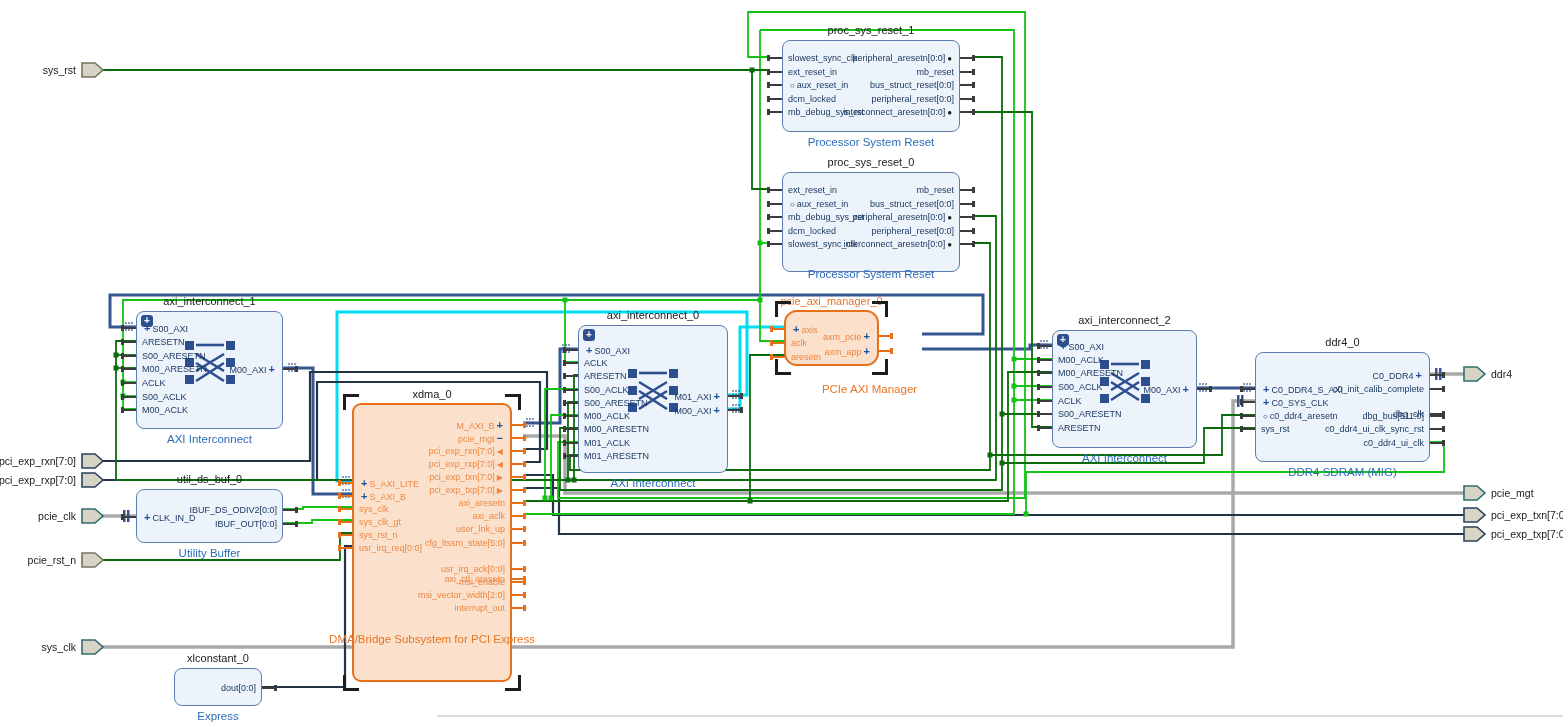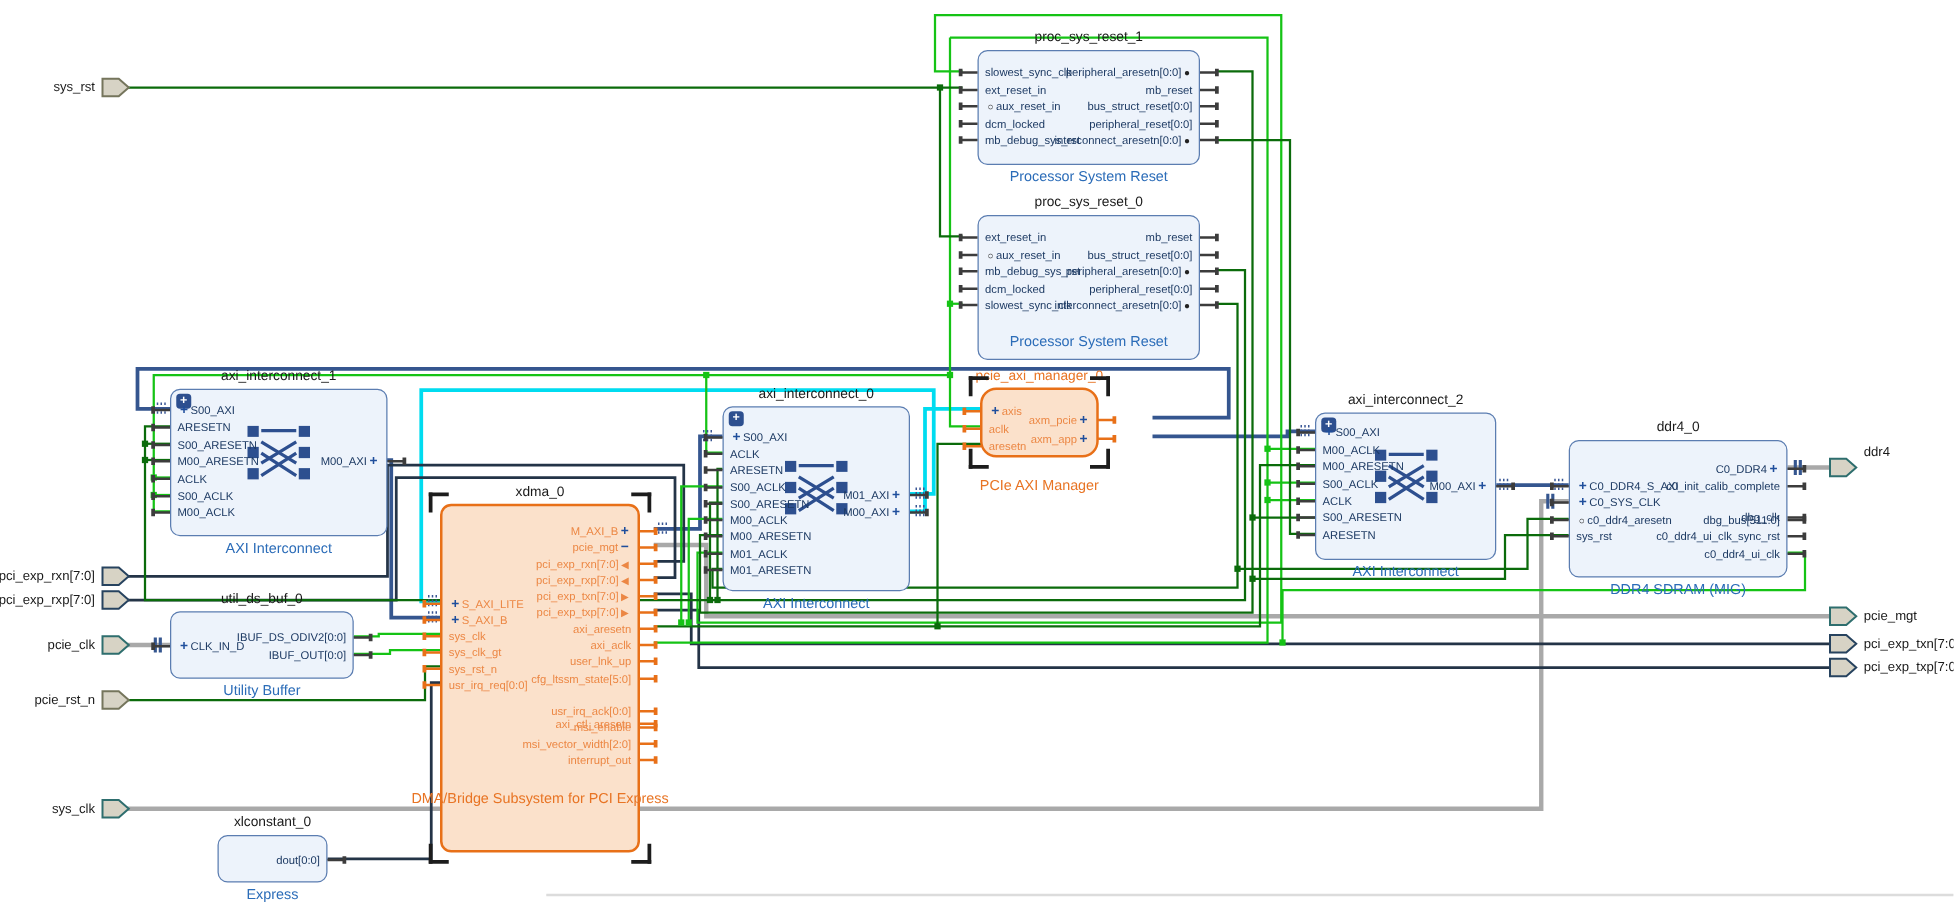--- a/index.html
+++ b/index.html
@@ -185,35 +185,35 @@
         <div class="pin l" style="top: 25px;"><span>ext_reset_in</span></div>
         <div class="pin l" style="top: 38px;"><span class="mk dark">○</span><span>aux_reset_in</span></div>
         <div class="pin l" style="top: 52px;"><span>dcm_locked</span></div>
         <div class="pin l" style="top: 65px;"><span>mb_debug_sys_rst</span></div>
         <div class="pin r" style="top: 11px;"><span>peripheral_aresetn[0:0]</span><span class="mk dark">●</span></div>
         <div class="pin r" style="top: 25px;"><span>mb_reset</span></div>
         <div class="pin r" style="top: 38px;"><span>bus_struct_reset[0:0]</span></div>
         <div class="pin r" style="top: 52px;"><span>peripheral_reset[0:0]</span></div>
         <div class="pin r" style="top: 65px;"><span>interconnect_aresetn[0:0]</span><span class="mk dark">●</span></div>
       </div>
-      <div class="block blue" style="left: 782px; top: 172px; width: 178px; height: 116px;">
+      <div class="block blue" style="left: 782px; top: 172px; width: 178px; height: 100px;">
         <div class="btitle">proc_sys_reset_0</div>
         <div class="blabel" style="top: 95px;">Processor System Reset</div>
         <div class="pin l" style="top: 11px;"><span>ext_reset_in</span></div>
         <div class="pin l" style="top: 25px;"><span class="mk dark">○</span><span>aux_reset_in</span></div>
         <div class="pin l" style="top: 38px;"><span>mb_debug_sys_rst</span></div>
         <div class="pin l" style="top: 52px;"><span>dcm_locked</span></div>
         <div class="pin l" style="top: 65px;"><span>slowest_sync_clk</span></div>
         <div class="pin r" style="top: 11px;"><span>mb_reset</span></div>
         <div class="pin r" style="top: 25px;"><span>bus_struct_reset[0:0]</span></div>
         <div class="pin r" style="top: 38px;"><span>peripheral_aresetn[0:0]</span><span class="mk dark">●</span></div>
         <div class="pin r" style="top: 52px;"><span>peripheral_reset[0:0]</span></div>
         <div class="pin r" style="top: 65px;"><span>interconnect_aresetn[0:0]</span><span class="mk dark">●</span></div>
       </div>
-      <div class="block blue" style="left: 136px; top: 311px; width: 174px; height: 118px;">
+      <div class="block blue" style="left: 136px; top: 311px; width: 147px; height: 118px;">
         <div class="btitle">axi_interconnect_1</div>
         <div class="blabel" style="top: 121px;">AXI Interconnect</div>
         <div class="expand">+</div>
         <div class="xbar"><svg width="52" height="44" viewBox="0 0 52 44">
             <g fill="#2d4f8f">
               <rect x="1" y="0" width="9" height="9"></rect>
               <rect x="42" y="0" width="9" height="9"></rect>
               <rect x="1" y="17" width="9" height="9"></rect>
               <rect x="42" y="17" width="9" height="9"></rect>
               <rect x="1" y="34" width="9" height="9"></rect>
@@ -343,37 +343,37 @@
         <div class="pin r" style="top: 118px;"><span>user_lnk_up</span></div>
         <div class="pin r" style="top: 132px;"><span>cfg_ltssm_state[5:0]</span></div>
         <div class="pin r" style="top: 145px; margin-top: 23px;"><span>axi_ctl_aresetn</span></div>
         <div class="pin r" style="top: 158px;"><span>usr_irq_ack[0:0]</span></div>
         <div class="pin r" style="top: 171px;"><span>msi_enable</span></div>
         <div class="pin r" style="top: 184px;"><span>msi_vector_width[2:0]</span></div>
         <div class="pin r" style="top: 197px;"><span>interrupt_out</span></div>
       </div>
       <div class="block orange" style="left: 784px; top: 310px; width: 95px; height: 56px; border-radius: 13px;">
         <div class="btitle o">pcie_axi_manager_0</div>
-        <div class="blabel" style="top: 71px;">PCIe AXI Manager</div>
+        <div class="blabel" style="top: 71px; margin-left: 38px;">PCIe AXI Manager</div>
         <span class="sc tl"></span>
         <span class="sc tr"></span>
         <span class="sc bl"></span>
         <span class="sc br"></span>
         <div class="pin l" style="top: 11px;"><span class="mk navy">+</span><span>axis</span></div>
         <div class="pin l" style="top: 25px;"><span>aclk</span></div>
         <div class="pin l" style="top: 39px;"><span>aresetn</span></div>
         <div class="pin r" style="top: 18px;"><span>axm_pcie</span><span class="mk navy">+</span></div>
         <div class="pin r" style="top: 33px;"><span>axm_app</span><span class="mk navy">+</span></div>
       </div>
     </div>
   <div id="plabels">
       <div class="plabel" style="left: -124px; width: 200px; text-align: right; top: 63px;">sys_rst</div>
       <div class="plabel" style="left: -124px; width: 200px; text-align: right; top: 454px;">pci_exp_rxn[7:0]</div>
       <div class="plabel" style="left: -124px; width: 200px; text-align: right; top: 473px;">pci_exp_rxp[7:0]</div>
       <div class="plabel" style="left: -124px; width: 200px; text-align: right; top: 509px;">pcie_clk</div>
       <div class="plabel" style="left: -124px; width: 200px; text-align: right; top: 553px;">pcie_rst_n</div>
       <div class="plabel" style="left: -124px; width: 200px; text-align: right; top: 640px;">sys_clk</div>
-      <div class="plabel" style="left: 1491px; top: 355px;">ddr4</div>
+      <div class="plabel" style="left: 1491px; top: 367px;">ddr4</div>
       <div class="plabel" style="left: 1491px; top: 486px;">pcie_mgt</div>
       <div class="plabel" style="left: 1491px; top: 508px;">pci_exp_txn[7:0]</div>
       <div class="plabel" style="left: 1491px; top: 527px;">pci_exp_txp[7:0]</div>
     </div>
 </div>
 
 </body></html>

